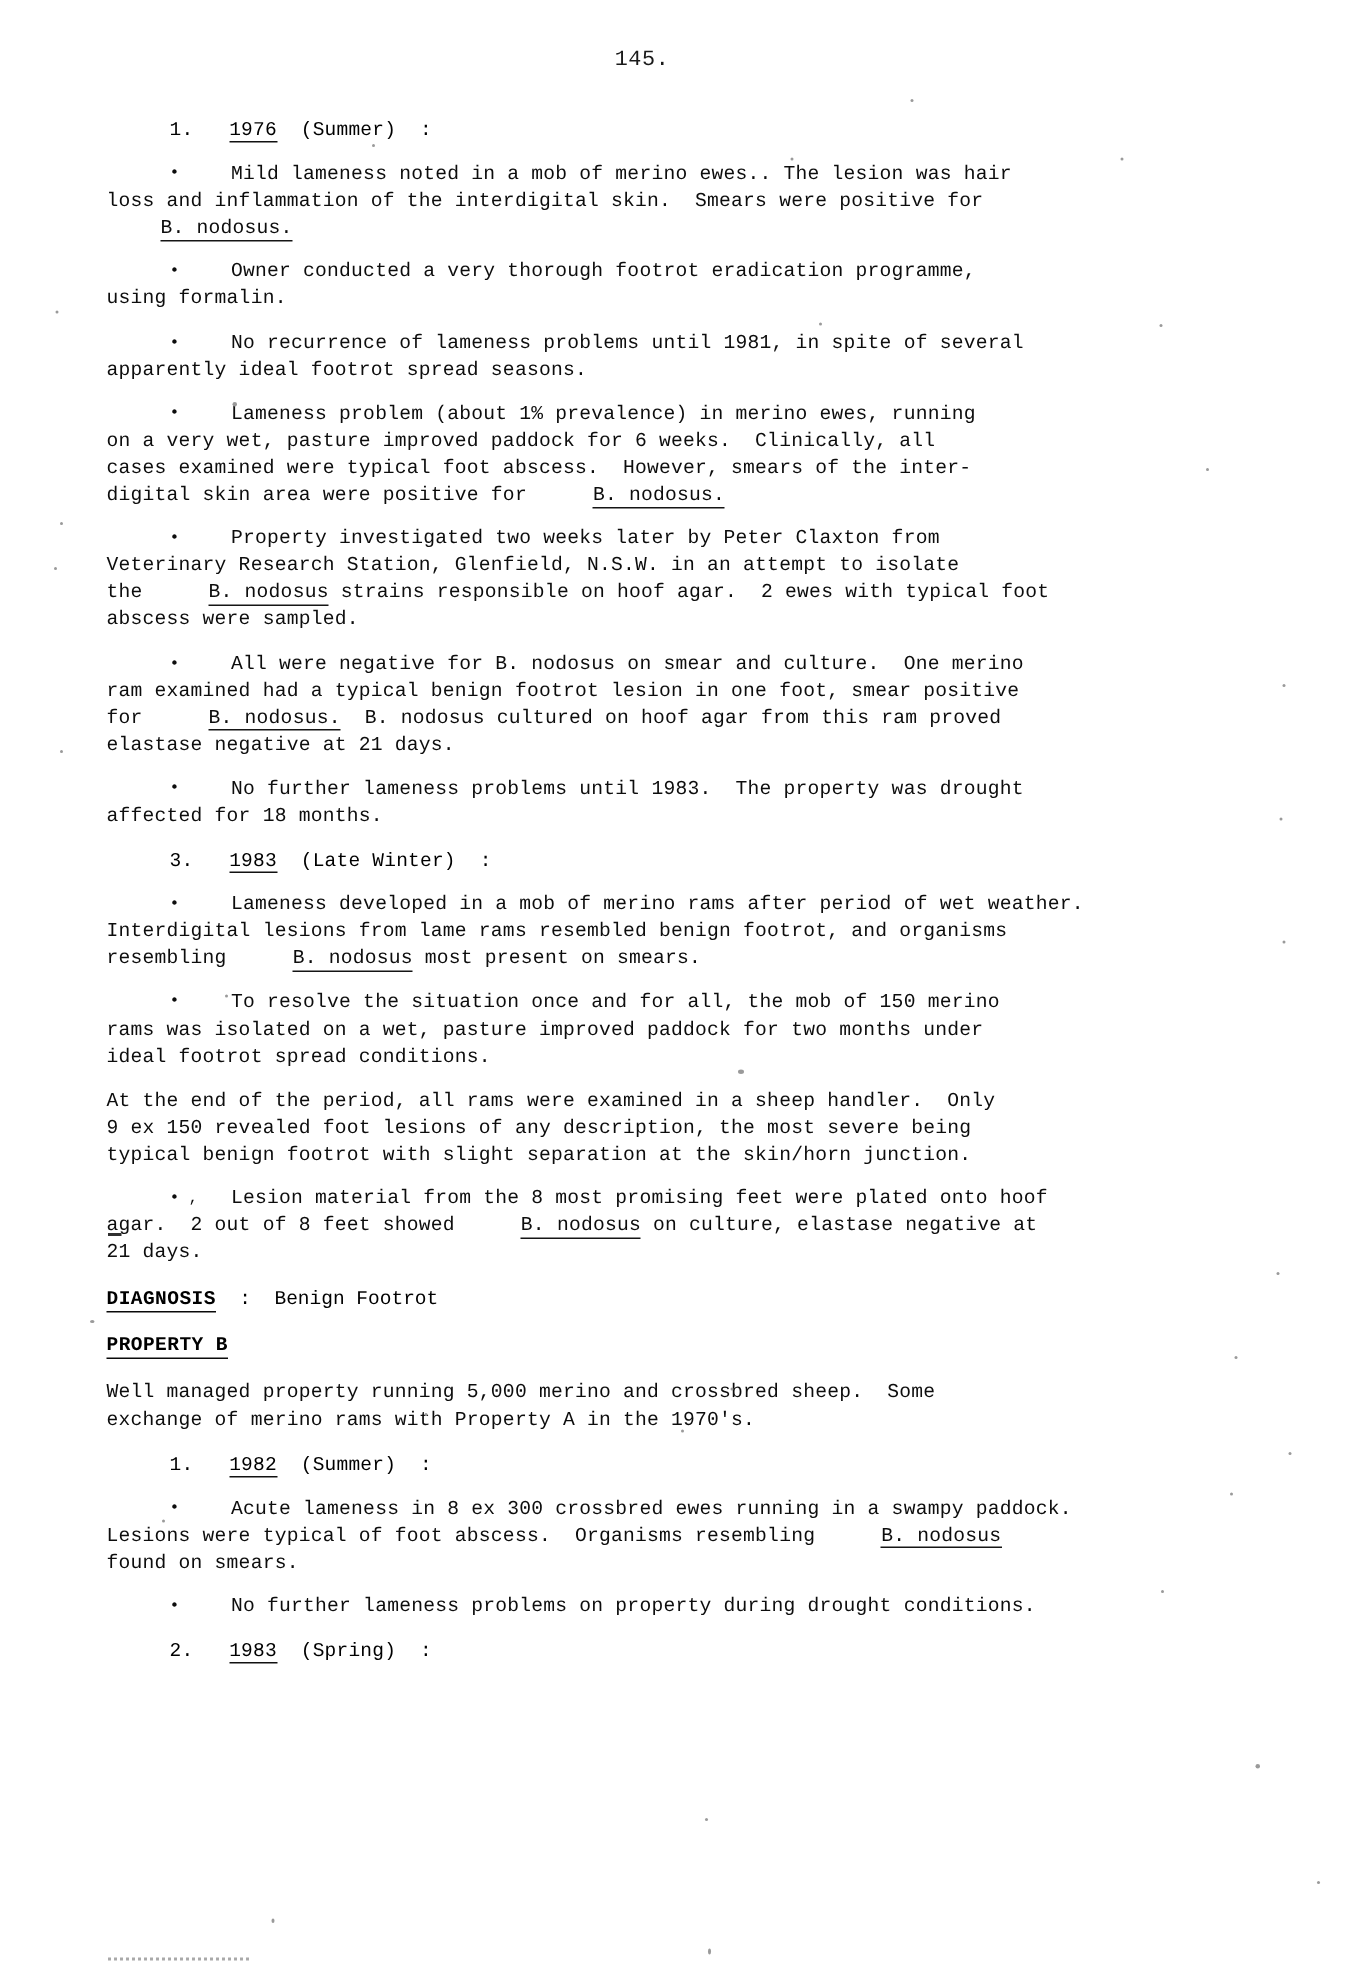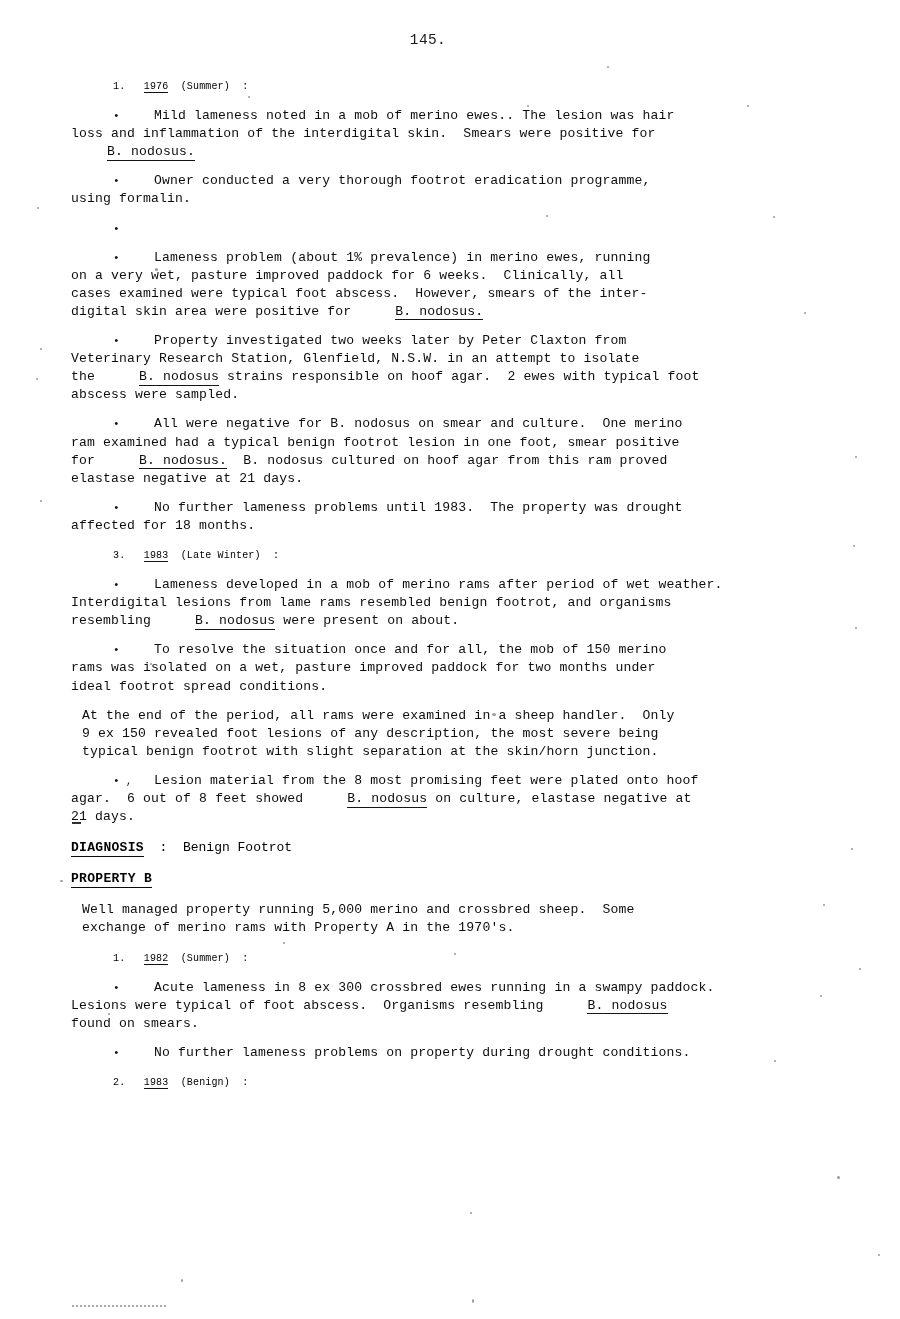--- a/index.html
+++ b/index.html
@@ -49,21 +49,21 @@
 
   
   .gap-item    { margin-top: 0px; }
   .gap-para    { margin-top: 11px; }
   .gap-heading { margin-top: 12px; }
   .gap-big     { margin-top: 13px; }
 
   
   .num-row {
     display: block;
-    font-size: 10px;
+    font-size: 13px;
     line-height: 18.1px;
     letter-spacing: 0.15px;
     padding-left: 42px;   
     white-space: pre;
   }
   .num-row .yr {
     display: inline;
     border-bottom: 1.4px solid #111;
     padding-bottom: 0px;
   }
@@ -83,21 +83,21 @@
   .bullet-para .bullet.with-comma::after {
     content: " ,";
     font-size: 10px;
   }
   .bullet-para .first-indent {
     display: inline-block;
     width: 83px;
   }
 
   
-  .plain-para { white-space: pre-wrap; margin-left: 11px; }
+  .plain-para { white-space: pre-wrap; }
 
   
   .ul {
     border-bottom: 1.3px solid #151515;
     padding-bottom: 0.5px;
     margin-left: 36px;
   }
   .hdg {
     font-weight: bold;
     letter-spacing: 0.3px;
@@ -148,21 +148,22 @@
 
     <div class="num-row gap-item"><span>1.</span><span>   </span><span class="yr">1976</span><span>  </span><span>(Summer)</span><span>  </span><span>:</span></div>
 
     <div class="block bullet-para gap-para"><span class="bullet">•</span><span class="first-indent"></span><span>Mild lameness noted in a mob of merino ewes.. The lesion was hair
 loss and inflammation of the interdigital skin.  Smears were positive for
 </span><span class="ul">B. nodosus.</span></div>
 
     <div class="block bullet-para gap-para"><span class="bullet">•</span><span class="first-indent"></span><span>Owner conducted a very thorough footrot eradication programme,
 using formalin.</span></div>
 
-    <div class="block bullet-para gap-para"><span class="bullet">•</span><span class="first-indent"></span></div>
+    <div class="block bullet-para gap-para"><span class="bullet">•</span><span class="first-indent"></span><span>No recurrence of lameness problems until 1981, in spite of several
+apparently ideal footrot spread seasons.</span></div>
 
 
     <div class="block bullet-para gap-para"><span class="bullet">•</span><span class="first-indent"></span><span>Lameness problem (about 1% prevalence) in merino ewes, running
 on a very wet, pasture improved paddock for 6 weeks.  Clinically, all
 cases examined were typical foot abscess.  However, smears of the inter-
 digital skin area were positive for </span><span class="ul">B. nodosus.</span><span></span></div>
 
     <div class="block bullet-para gap-para"><span class="bullet">•</span><span class="first-indent"></span><span>Property investigated two weeks later by Peter Claxton from
 Veterinary Research Station, Glenfield, N.S.W. in an attempt to isolate
 the </span><span class="ul">B. nodosus</span><span> strains responsible on hoof agar.  2 ewes with typical foot
@@ -173,50 +174,50 @@
 for </span><span class="ul">B. nodosus.</span><span>  B. nodosus cultured on hoof agar from this ram proved
 elastase negative at 21 days.</span></div>
 
     <div class="block bullet-para gap-para"><span class="bullet">•</span><span class="first-indent"></span><span>No further lameness problems until 1983.  The property was drought
 affected for 18 months.</span></div>
 
     <div class="num-row gap-heading"><span>3.</span><span>   </span><span class="yr">1983</span><span>  </span><span>(Late Winter)</span><span>  </span><span>:</span></div>
 
     <div class="block bullet-para gap-para"><span class="bullet">•</span><span class="first-indent"></span><span>Lameness developed in a mob of merino rams after period of wet weather.
 Interdigital lesions from lame rams resembled benign footrot, and organisms
-resembling </span><span class="ul">B. nodosus</span><span> were present on about.</span></div>
+resembling </span><span class="ul">B. nodosus</span><span> most present on smears.</span></div>
 
     <div class="block bullet-para gap-para"><span class="bullet">•</span><span class="first-indent"></span><span>To resolve the situation once and for all, the mob of 150 merino
 rams was isolated on a wet, pasture improved paddock for two months under
 ideal footrot spread conditions.</span></div>
 
     <div class="block plain-para gap-para"><span>At the end of the period, all rams were examined in a sheep handler.  Only
 9 ex 150 revealed foot lesions of any description, the most severe being
 typical benign footrot with slight separation at the skin/horn junction.</span></div>
 
     <div class="block bullet-para gap-para"><span class="bullet with-comma">•</span><span class="first-indent"></span><span>Lesion material from the 8 most promising feet were plated onto hoof
-agar.  6 out of 8 feet showed </span><span class="ul">B. nodosus</span><span> on culture, elastase negative at
+agar.  2 out of 8 feet showed </span><span class="ul">B. nodosus</span><span> on culture, elastase negative at
 21 days.</span></div>
 
     <div class="hdg-row gap-big"><span class="hdg">DIAGNOSIS</span><span>  </span><span>:</span><span>  </span><span>Benign Footrot</span></div>
 
     <div class="hdg-row gap-big"><span class="hdg">PROPERTY B</span></div>
 
     <div class="block plain-para gap-big"><span>Well managed property running 5,000 merino and crossbred sheep.  Some
 exchange of merino rams with Property A in the 1970's.</span></div>
 
     <div class="num-row gap-heading"><span>1.</span><span>   </span><span class="yr">1982</span><span>  </span><span>(Summer)</span><span>  </span><span>:</span></div>
 
     <div class="block bullet-para gap-para"><span class="bullet">•</span><span class="first-indent"></span><span>Acute lameness in 8 ex 300 crossbred ewes running in a swampy paddock.
 Lesions were typical of foot abscess.  Organisms resembling </span><span class="ul">B. nodosus</span><span>
 found on smears.</span></div>
 
     <div class="block bullet-para gap-para"><span class="bullet">•</span><span class="first-indent"></span><span>No further lameness problems on property during drought conditions.</span></div>
 
-    <div class="num-row gap-heading"><span>2.</span><span>   </span><span class="yr">1983</span><span>  </span><span>(Benign)</span><span>  </span><span>:</span></div>
+    <div class="num-row gap-heading"><span>2.</span><span>   </span><span class="yr">1983</span><span>  </span><span>(Spring)</span><span>  </span><span>:</span></div>
 
   </div>
 
   <div class="dash-artifact"></div>
   <div class="bottom-smudge"></div>
 
   <div class="speck" style="left:248px;top:96px;width:2px;height:2px;"></div>
   <div class="speck" style="left:607px;top:66px;width:2px;height:2px;"></div>
   <div class="speck" style="left:747px;top:105px;width:2px;height:2px;"></div>
   <div class="speck" style="left:527px;top:105px;width:2px;height:2px;"></div>

